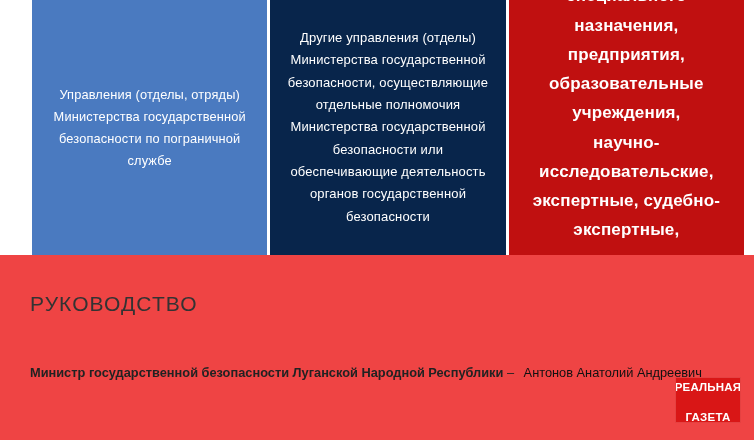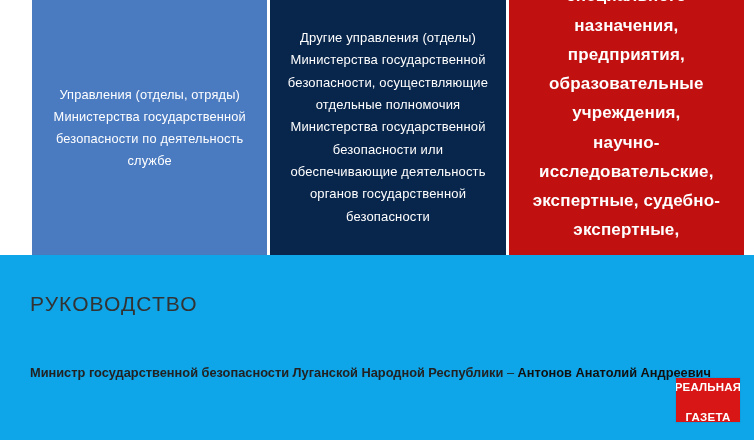--- a/index.html
+++ b/index.html
@@ -78,21 +78,21 @@
   .panel--navy  .panel-text { font-size: 13px; }
   .panel--red   .panel-text { font-size: 17px; font-weight: bold; }
 
   
   .section {
     position: absolute;
     left: 0;
     top: 255px;
     width: 754px;
     height: 185px;
-    background: #0ea5e9;
+    background: #ef4444;
   }
 
   .section-title {
     position: absolute;
     left: 30px;
     top: 37px;
     margin: 0;
     font-size: 21px;
     font-weight: 400;
     letter-spacing: 1.1px;
@@ -108,21 +108,21 @@
     top: 96px;
     width: 700px;
     font-size: 12.8px;
     line-height: 1.45;
     color: #222222;
     font-family: "Liberation Sans", "DejaVu Sans", sans-serif;
     white-space: nowrap;
   }
   .section-body .role-text { font-weight: 700; }
   .section-body .dash      { font-weight: 400; }
-  .section-body .person-name { font-weight: bold; color: #111111; }
+  .section-body .person-name { font-weight: normal; color: #111111; margin-left: 6px; }
 
   
   .badge {
     position: absolute;
     left: 676px;
     top: 378px;
     width: 64px;
     height: 44px;
     background: #d91616;
     box-sizing: border-box;
@@ -160,21 +160,21 @@
 
 <div id="page">
 
   <div class="panels-row">
 
     <div class="panel-spacer-left"></div>
 
     <div class="panel panel--blue">
       <div class="panel-text">Управления (отделы, отряды)
 Министерства государственной
-безопасности по деятельность
+безопасности по пограничной
 службе</div>
     </div>
 
     <div class="panel-gap"></div>
 
     <div class="panel panel--navy">
       <div class="panel-text">Другие управления (отделы)
 Министерства государственной
 безопасности, осуществляющие
 отдельные полномочия

